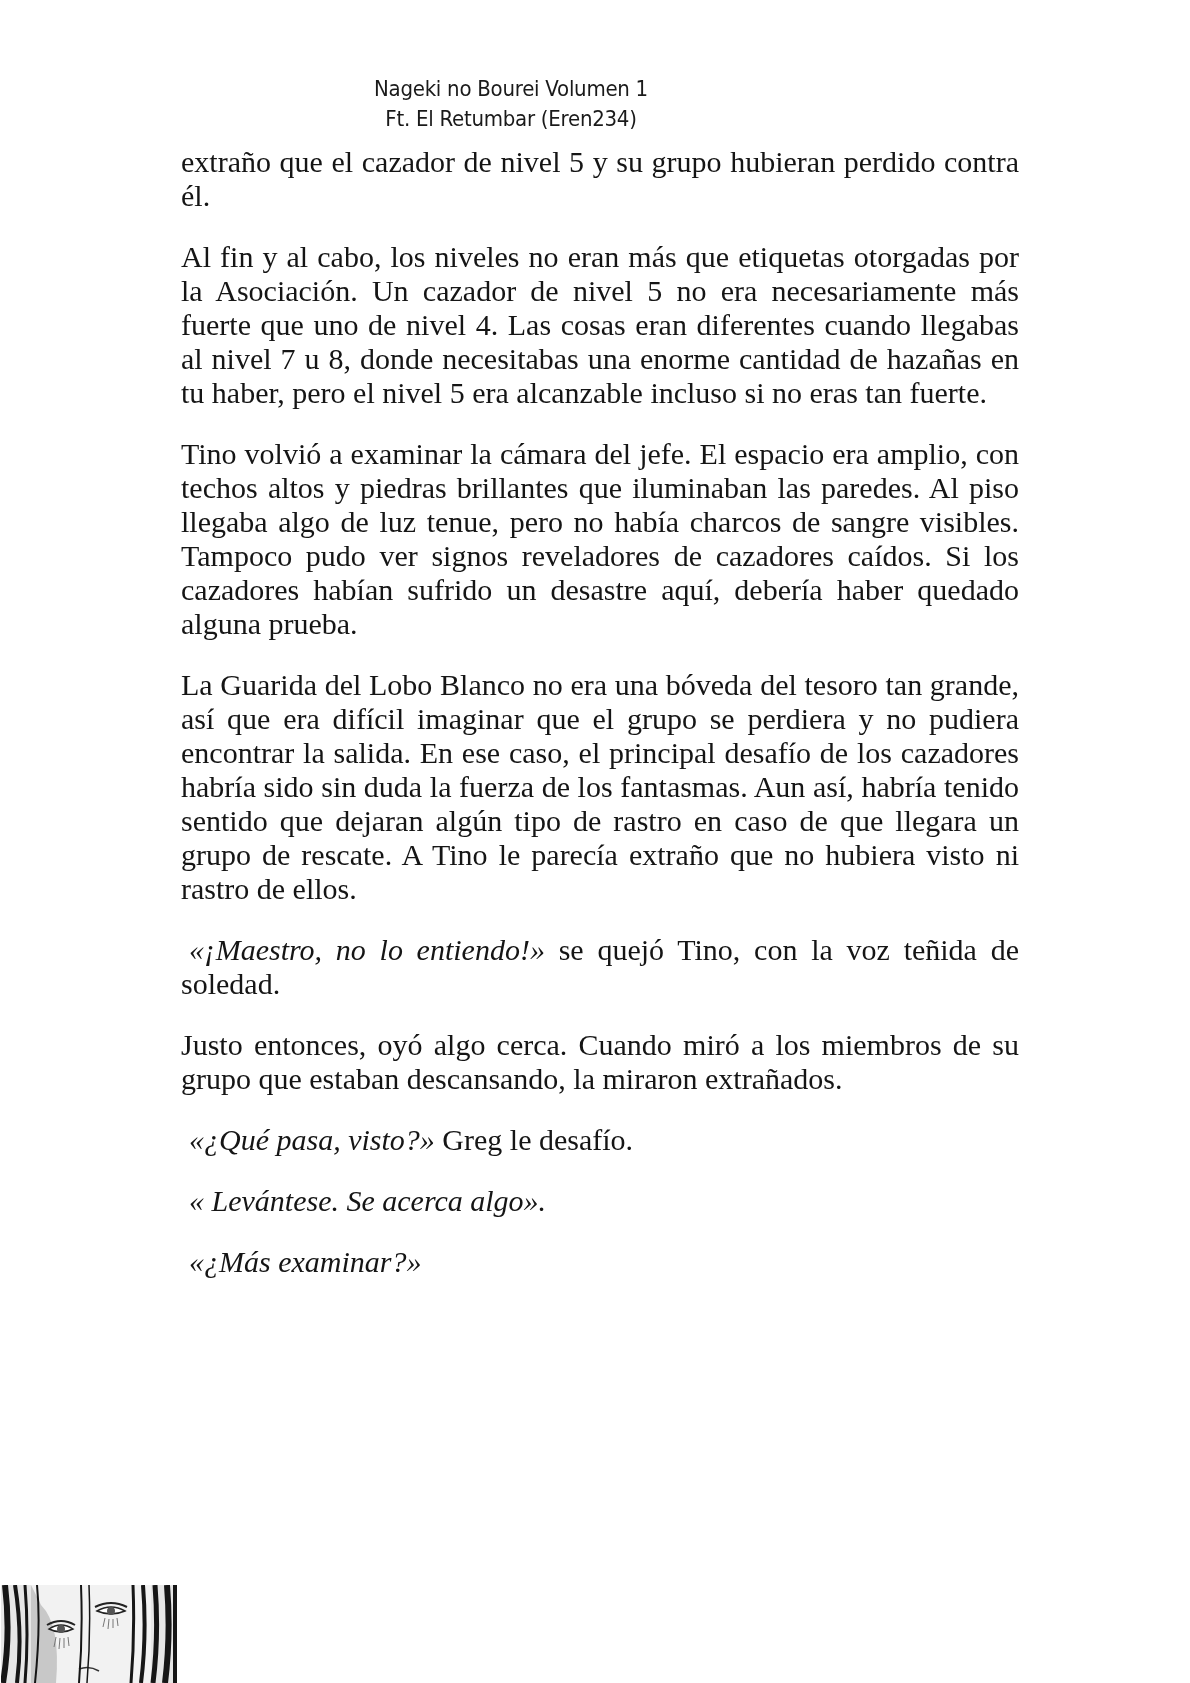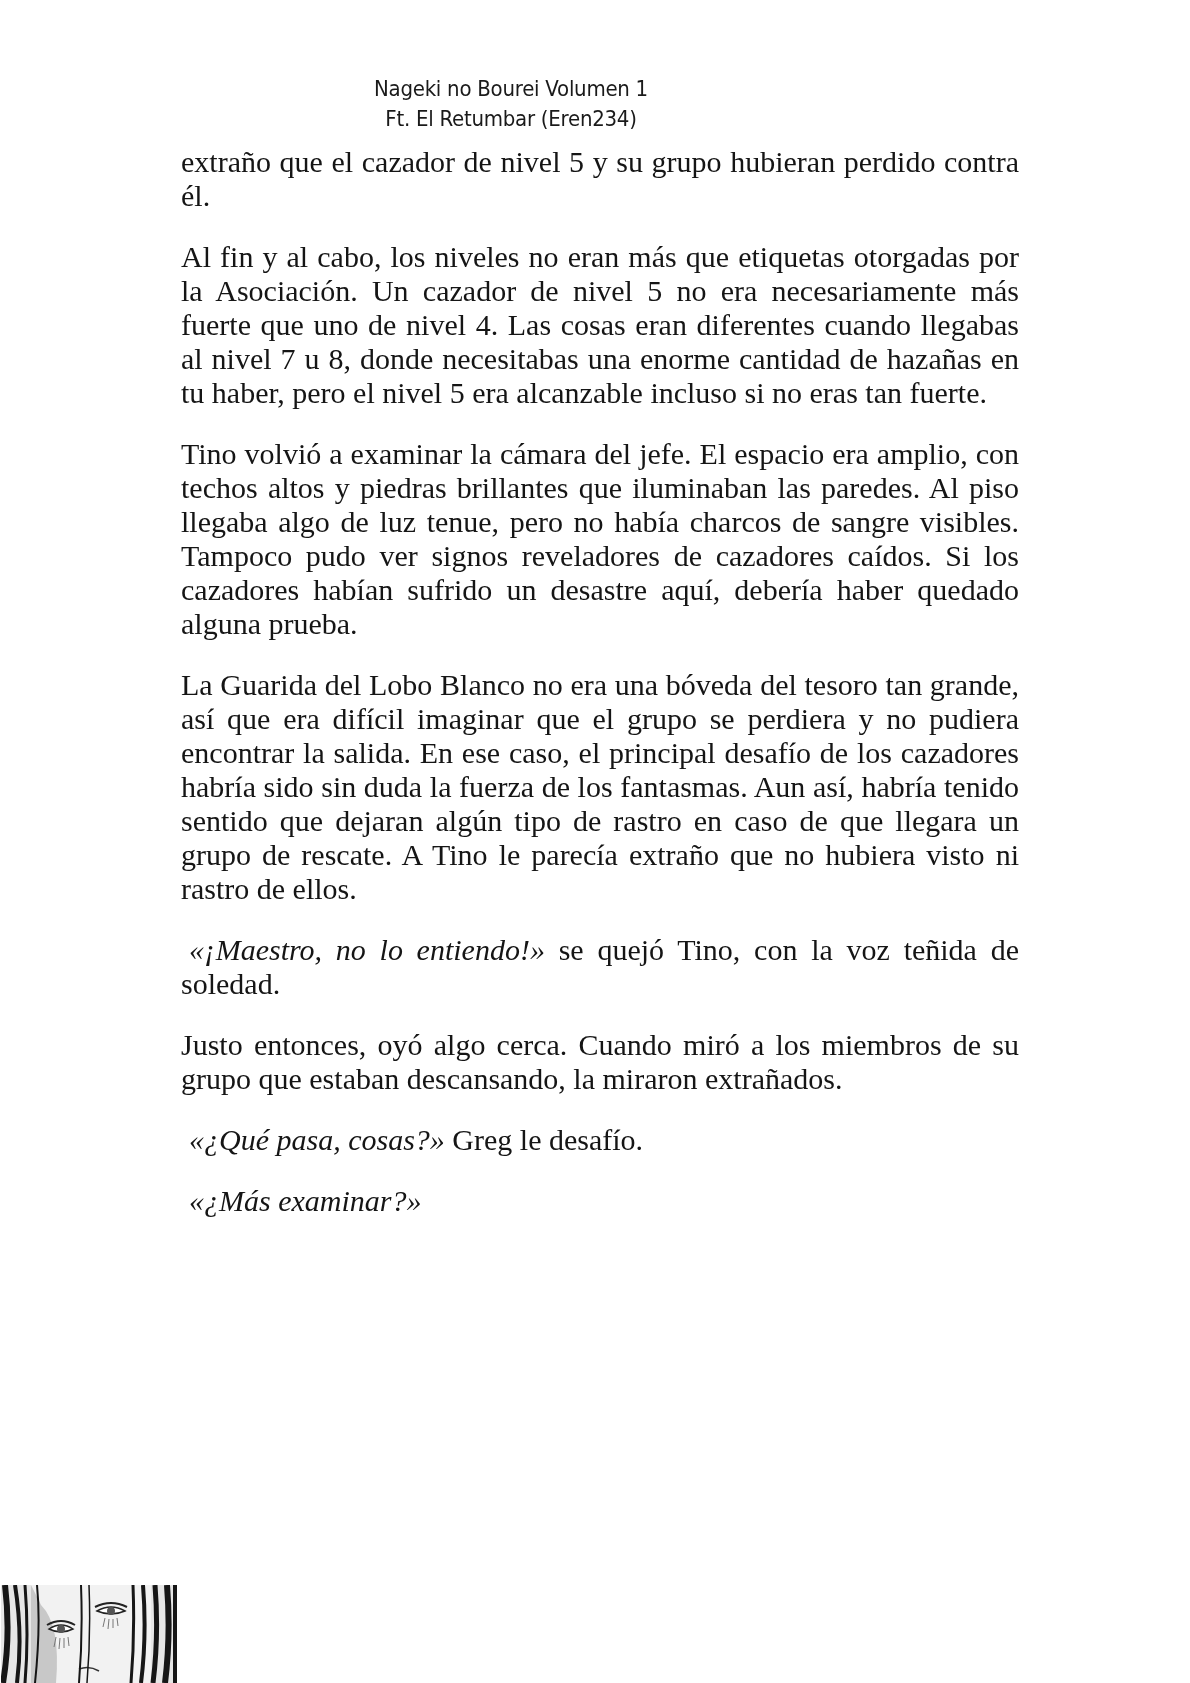--- a/index.html
+++ b/index.html
@@ -64,21 +64,22 @@
   <div>Ft. El Retumbar (Eren234)</div>
 </div>
 
 <div class="body-text">
   <p><span>extraño que el cazador de nivel 5 y su grupo hubieran perdido contra él.</span></p>
   <p><span>Al fin y al cabo, los niveles no eran más que etiquetas otorgadas por la Asociación. Un cazador de nivel 5 no era necesariamente más fuerte que uno de nivel 4. Las cosas eran diferentes cuando llegabas al nivel 7 u 8, donde necesitabas una enorme cantidad de hazañas en tu haber, pero el nivel 5 era alcanzable incluso si no eras tan fuerte.</span></p>
   <p><span>Tino volvió a examinar la cámara del jefe. El espacio era amplio, con techos altos y piedras brillantes que iluminaban las paredes. Al piso llegaba algo de luz tenue, pero no había charcos de sangre visibles. Tampoco pudo ver signos reveladores de cazadores caídos. Si los cazadores habían sufrido un desastre aquí, debería haber quedado alguna prueba.</span></p>
   <p><span>La Guarida del Lobo Blanco no era una bóveda del tesoro tan grande, así que era difícil imaginar que el grupo se perdiera y no pudiera encontrar la salida. En ese caso, el principal desafío de los cazadores habría sido sin duda la fuerza de los fantasmas. Aun así, habría tenido sentido que dejaran algún tipo de rastro en caso de que llegara un grupo de rescate. A Tino le parecía extraño que no hubiera visto ni rastro de ellos.</span></p>
   <p><em>«¡Maestro, no lo entiendo!»</em><span> se quejó Tino, con la voz teñida de soledad.</span></p>
   <p><span>Justo entonces, oyó algo cerca. Cuando miró a los miembros de su grupo que estaban descansando, la miraron extrañados.</span></p>
-  <p><em>«¿Qué pasa, cosas?»</em><span> Greg le desafío.</span></p>
+  <p><em>«¿Qué pasa, visto?»</em><span> Greg le desafío.</span></p>
+  <p><em>« Levántese. Se acerca algo».</em><span></span></p>
   <p><em>«¿Más examinar?»</em><span></span></p>
 </div>
 
 <div class="corner-image">
   <svg width="176" height="98" viewBox="0 0 176 98" xmlns="http://www.w3.org/2000/svg">
     <rect width="176" height="98" fill="#e6e6e6"></rect>
 
     <path d="M30 0 L150 0 L150 98 L30 98 Z" fill="#f2f2f2"></path>
 
     <path d="M40 20 Q60 40 55 98 L30 98 L30 0 Z" fill="#c8c8c8"></path>

